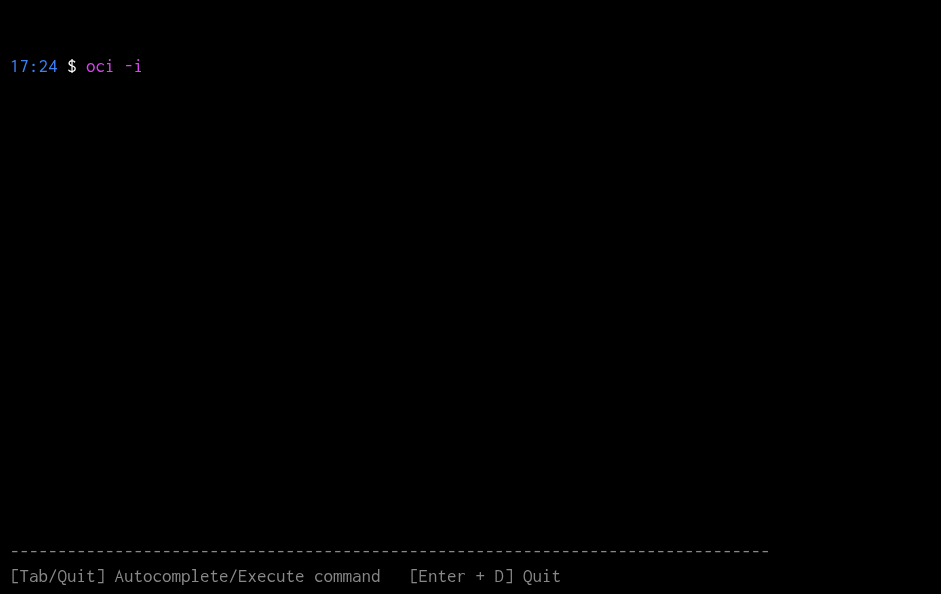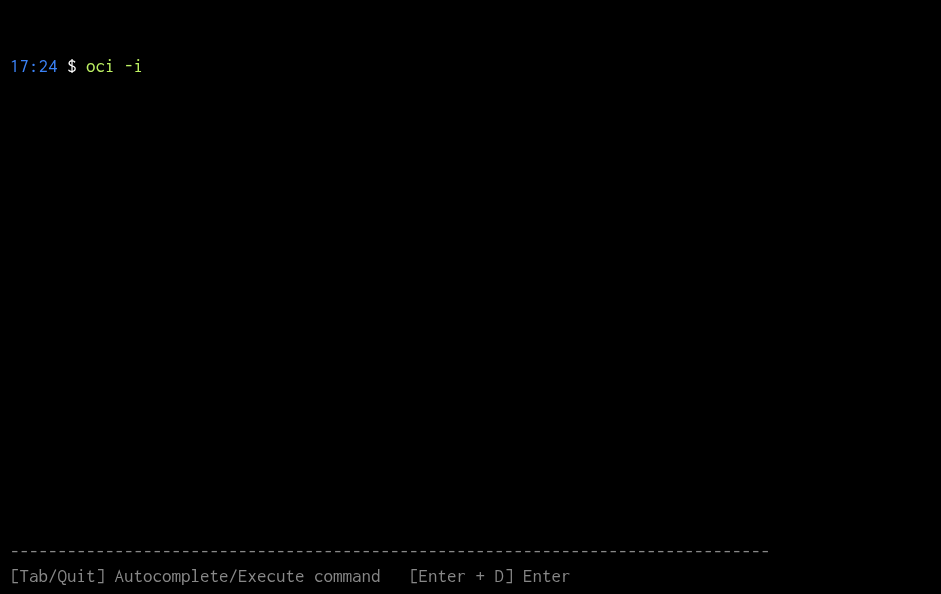--- a/index.html
+++ b/index.html
@@ -25,21 +25,21 @@
     .line {
       height: 24px;
     }
     .time {
       color: #3b82f6;
     }
     .dollar {
       color: #ffffff;
     }
     .cmd {
-      color: #bef264;
+      color: #d946ef;
       text-align: right;
     }
     .prompt-angle {
       color: #e04a4e;
     }
     .repl-cmd {
       color: #e04a4e;
     }
     .cursor {
       display: inline-block;
@@ -69,14 +69,14 @@
   </style>
 </head>
 <body>
 
 <div class="terminal-content">
   <div class="line"><span class="time">17:24</span> <span class="dollar">$</span> <span class="cmd">oci -i</span></div>
 </div>
 
 <div class="footer">
   <div class="separator-line">--------------------------------------------------------------------------------</div>
-  <div class="footer-hints"><span>[Tab/Quit]</span> <span>Autocomplete/Execute command</span>   <span>[Enter + D]</span> <span>Enter</span></div>
+  <div class="footer-hints"><span>[Tab/Quit]</span> <span>Autocomplete/Execute command</span>   <span>[Enter + D]</span> <span>Quit</span></div>
 </div>
 
 </body></html>

